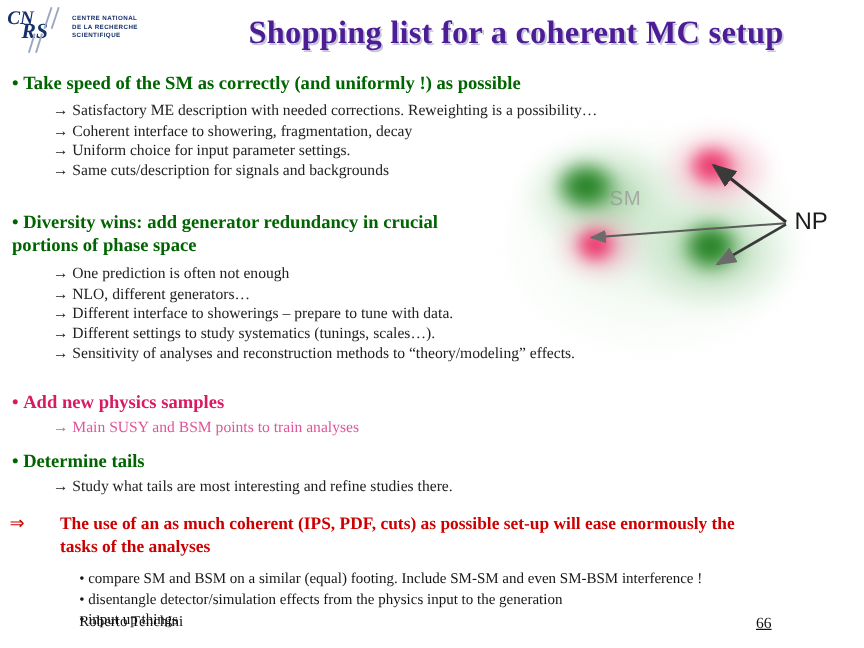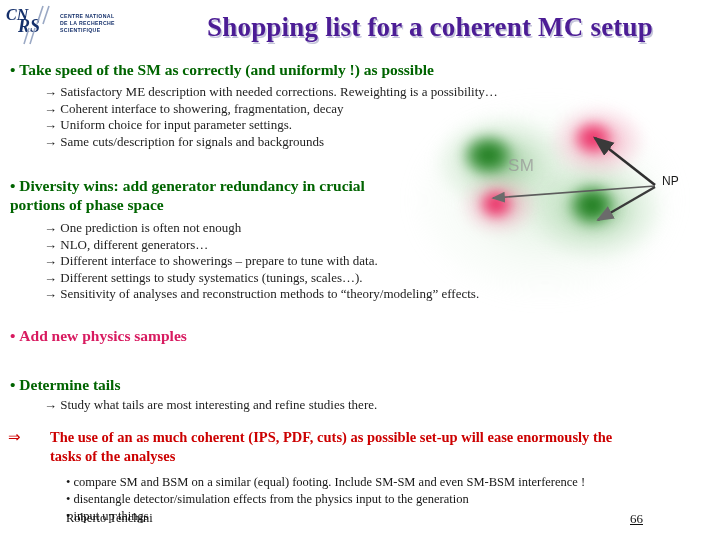--- a/index.html
+++ b/index.html
@@ -39,21 +39,21 @@
     filter:blur(11px);
   }
   .lbl-sm{
     position:absolute; left:78px; top:58px;
     font-family:"Liberation Sans", sans-serif;
     font-size:17px; color:rgba(150,150,150,.72); letter-spacing:.5px;
   }
   .lbl-np{
     position:absolute; left:232px; top:76px;
     font-family:"Liberation Sans", sans-serif;
-    font-size:12px; color:#1a1a1a;
+    font-size:20px; color:#1a1a1a;
   }
   .arrows{position:absolute;left:0;top:0;width:290px;height:250px;}
 
   
   .logo{position:absolute;left:4px;top:2px;width:140px;height:44px;}
   .logo-text{
     position:absolute;left:56px;top:11px;
     font-family:"Liberation Sans", sans-serif;
     font-size:5.2px;line-height:7px;color:#15306b;font-weight:bold;
     letter-spacing:.35px;white-space:nowrap;
@@ -165,20 +165,23 @@
     <span class="ln">→ One prediction is often not enough</span>
     <span class="ln">→ NLO, different generators…</span>
     <span class="ln">→ Different interface to showerings – prepare to tune with data.</span>
     <span class="ln">→ Different settings to study systematics (tunings, scales…).</span>
     <span class="ln">→ Sensitivity of analyses and reconstruction methods to “theory/modeling” effects.</span>
   </div>
 
   <div class="b1 pink" style="left:10px;top:326px;width:500px;">
     <span>•&nbsp;</span><span>Add new physics samples</span>
   </div>
+  <div class="sub pinkish" style="left:44px;top:348px;width:600px;">
+    <span class="ln">→ Main SUSY and BSM points to train analyses</span>
+  </div>
 
   <div class="b1 green" style="left:10px;top:375px;width:500px;">
     <span>•&nbsp;</span><span>Determine tails</span>
   </div>
   <div class="sub" style="left:44px;top:397px;width:600px;">
     <span class="ln">→ Study what tails are most interesting and refine studies there.</span>
   </div>
 
   <div class="concl" style="left:50px;top:428px;width:666px;">
     <span class="arrow">⇒</span>

